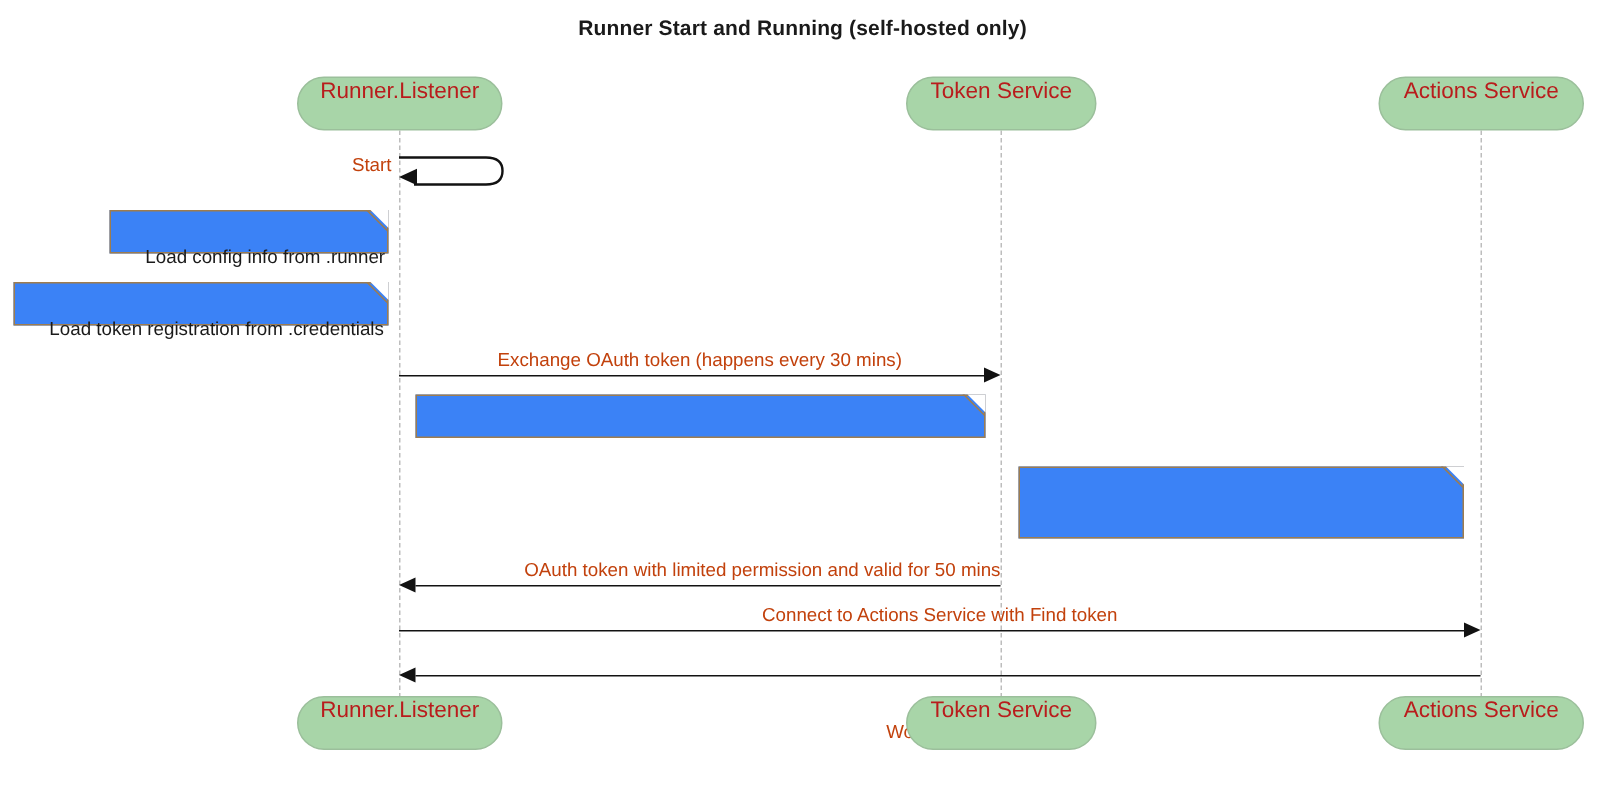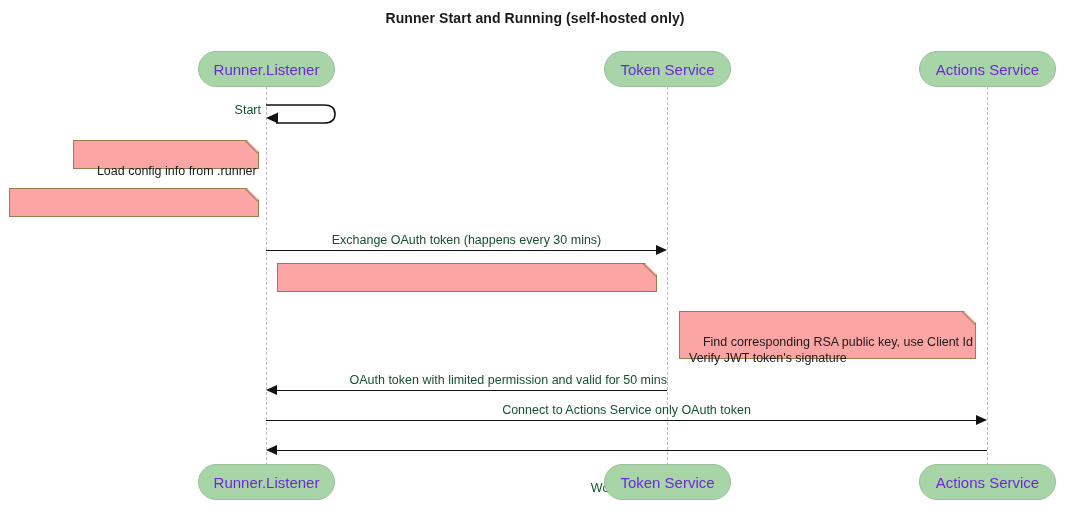--- a/index.html
+++ b/index.html
@@ -40,31 +40,31 @@
 
   
   .participant {
     position: absolute;
     height: 36px;
     border-radius: 18px;
     background: #a8d5a8;
     border: 1px solid #9bbf9b;
     box-sizing: border-box;
     display: flex;
-    align-items: center;
+    align-items: flex-start;
     justify-content: center;
     font-size: 15px;
-    color: #6d28d9;
+    color: #b91c1c;
     white-space: nowrap;
   }
 
   
   .note {
     position: absolute;
-    background: #fca5a5;
+    background: #3b82f6;
     border: 1px solid #9e7c4e;
     box-sizing: border-box;
     font-size: 12.5px;
     color: #1a1a1a;
     padding: 6px 9px 6px 9px;
     line-height: 16px;
     white-space: pre;
   }
   .note .fold-cut {
     position: absolute;
@@ -97,21 +97,21 @@
 
   
   .msg-line {
     position: absolute;
     height: 0;
     border-top: 1.6px solid #121212;
   }
   .msg-label {
     position: absolute;
     font-size: 12.5px;
-    color: #14532d;
+    color: #c2410c;
     white-space: nowrap;
     text-align: center;
   }
   .arrow-head {
     position: absolute;
     width: 0;
     height: 0;
   }
   .arrow-right {
     border-top: 5.5px solid transparent;
@@ -158,45 +158,44 @@
     </svg>
   </div>
 
   <div class="note" style="left:73px; top:140px; width:186px; height:29px;">
     <span>Load config info from .runner</span>
     <span class="fold-cut"></span>
     <span class="fold-diag"></span>
   </div>
 
   <div class="note" style="left:9px; top:188px; width:250px; height:29px;">
+    <span>Load token registration from .credentials</span>
     <span class="fold-cut"></span>
     <span class="fold-diag"></span>
   </div>
 
   <div class="msg-label" style="left:266px; top:233px; width:401px;">Exchange OAuth token (happens every 30 mins)</div>
   <div class="msg-line" style="left:266px; top:250px; width:390px;"></div>
   <div class="arrow-head arrow-right" style="left:656px; top:245px;"></div>
 
   <div class="note" style="left:277px; top:263px; width:380px; height:29px;">
     <span class="fold-cut"></span>
     <span class="fold-diag"></span>
   </div>
 
   <div class="note" style="left:679px; top:311px; width:297px; height:48px;">
-    <span>Find corresponding RSA public key, use Client Id
-Verify JWT token's signature</span>
     <span class="fold-cut"></span>
     <span class="fold-diag"></span>
   </div>
 
   <div class="msg-label" style="left:266px; top:373px; width:401px;text-align:right;">OAuth token with limited permission and valid for 50 mins</div>
   <div class="msg-line" style="left:277px; top:390px; width:390px;"></div>
   <div class="arrow-head arrow-left" style="left:266px; top:385px;"></div>
 
-  <div class="msg-label" style="left:266px; top:403px; width:721px;">Connect to Actions Service only OAuth token</div>
+  <div class="msg-label" style="left:266px; top:403px; width:721px;">Connect to Actions Service with Find token</div>
   <div class="msg-line" style="left:266px; top:420px; width:710px;"></div>
   <div class="arrow-head arrow-right" style="left:976px; top:415px;"></div>
 
   <div class="msg-label" style="left:266px; top:433px; width:721px;margin-top:48px;">Workflow job</div>
   <div class="msg-line" style="left:277px; top:450px; width:710px;"></div>
   <div class="arrow-head arrow-left" style="left:266px; top:445px;"></div>
 
   <div class="participant" style="left:198px; top:464px; width:137px;">
     <span>Runner.Listener</span>
   </div>

